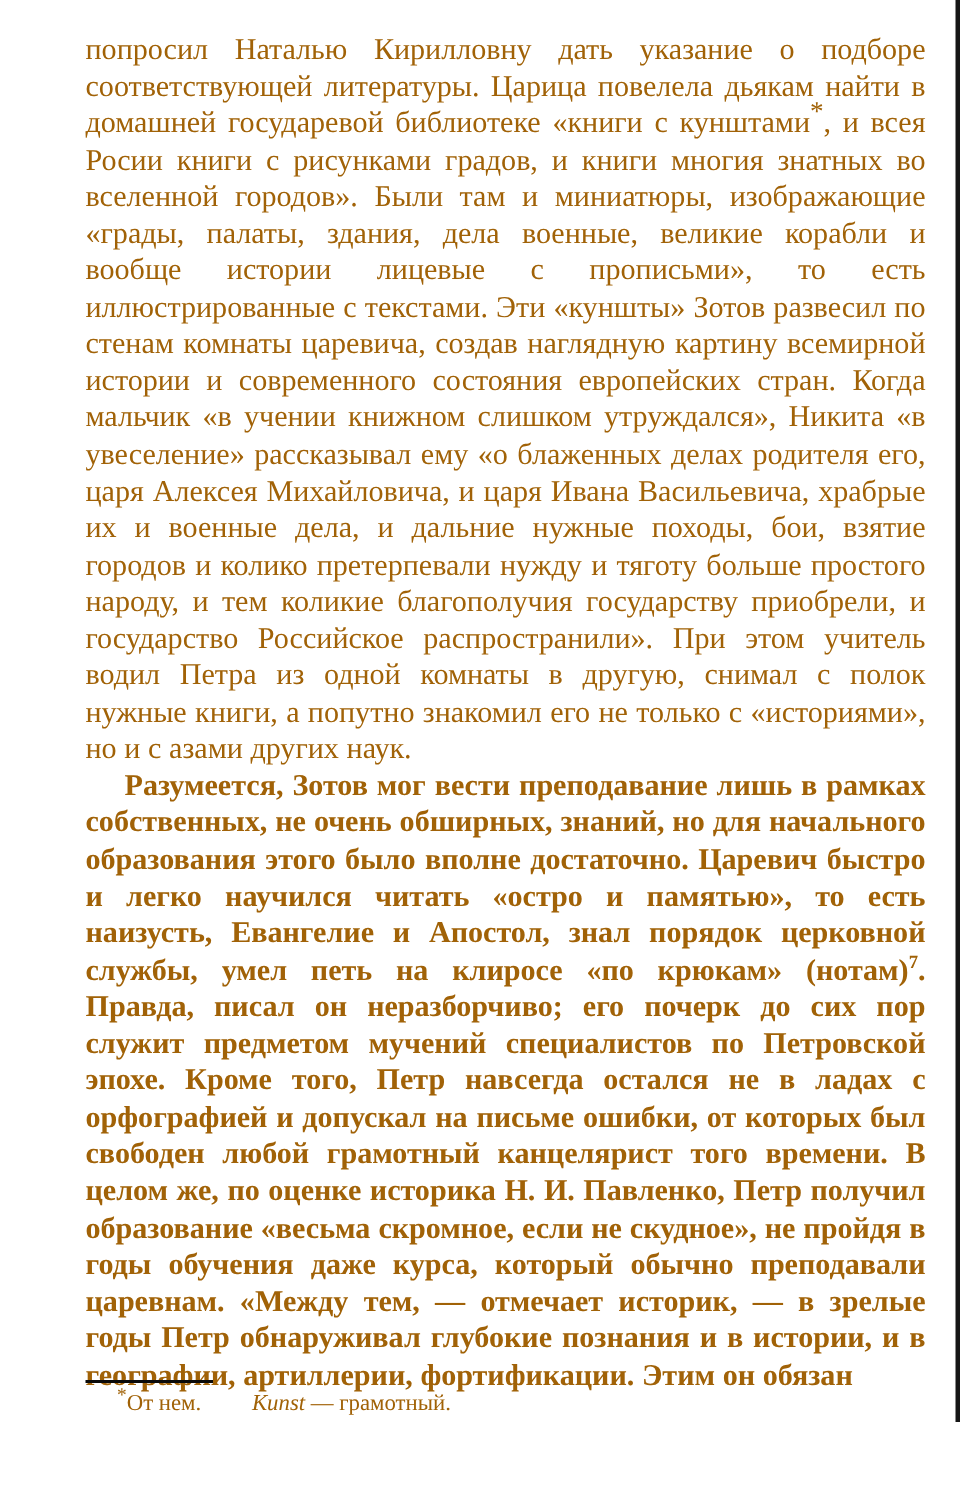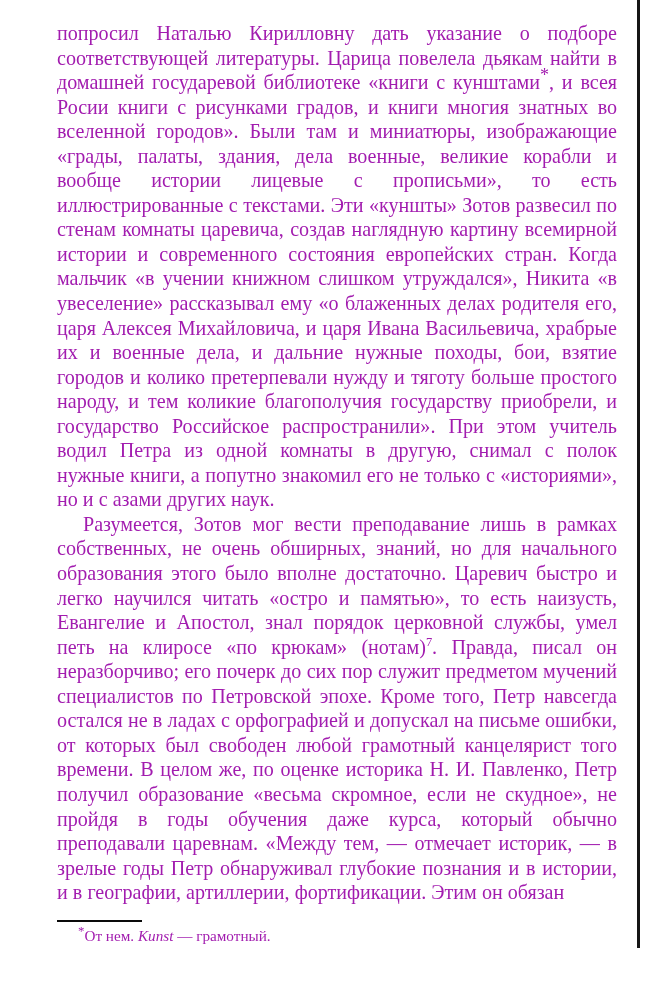--- a/index.html
+++ b/index.html
@@ -8,21 +8,21 @@
     background: #ffffff;
   }
   .page {
     position: relative;
     width: 647px;
     height: 948px;
     background: #ffffff;
     overflow: hidden;
     box-sizing: border-box;
     font-family: "Liberation Serif", "DejaVu Serif", serif;
-    color: #a21caf;
+    color: #a16207;
   }
   
   .page-edge-right {
     position: absolute;
     top: 0;
     right: 7px;
     width: 3px;
     height: 1000px;
     background: #161616;
   }
@@ -45,20 +45,21 @@
     font-size: 20.1px;
     line-height: 24.55px;
     text-align: justify;
     text-justify: inter-word;
     letter-spacing: -0.02px;
     word-spacing: 0.1px;
     hyphens: none;
   }
   p.body-par.indented {
     text-indent: 26px;
+    font-weight: bold;
   }
   sup.fn-marker {
     font-size: 0.62em;
     vertical-align: super;
     line-height: 0;
   }
   sup.fn-star {
     font-size: 0.9em;
     vertical-align: super;
     line-height: 0;
@@ -82,20 +83,21 @@
     line-height: 18px;
     text-align: left;
   }
   .footnote-text .fn-lead {
     font-size: 0.85em;
     vertical-align: super;
     line-height: 0;
   }
   .footnote-text em {
     font-style: italic;
+    margin-left: 30px;
   }
   .page-number {
     position: absolute;
     left: 0;
     top: 950px;
     width: 647px;
     text-align: center;
     font-size: 21px;
     line-height: 26px;
   }

